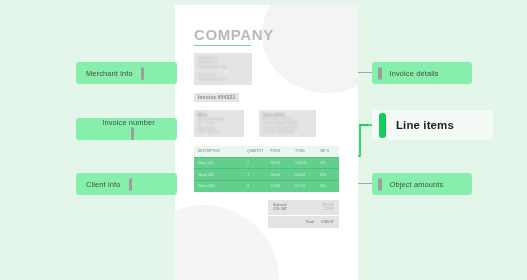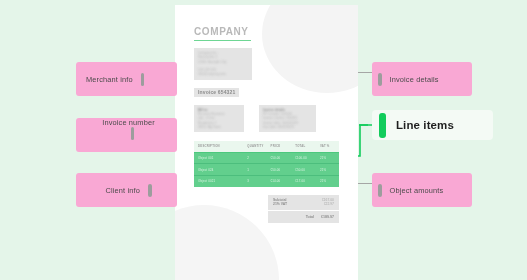--- a/index.html
+++ b/index.html
@@ -21,21 +21,21 @@
     border-radius:50%; background:#f4f4f4;
   }
   .sheet-blob-b{
     position:absolute; left:-46px; bottom:-74px; width:150px; height:150px;
     border-radius:50%; background:#f5f5f5;
   }
   .sheet-inner{ position:relative; z-index:2; padding:22px 19px 0 19px; }
 
   
   .company{
-    font-size:10px; font-weight:700; letter-spacing:.6px;
+    font-size:15px; font-weight:700; letter-spacing:.6px;
     color:#b9b9b9; line-height:1;
   }
   .company-rule{
     width:57px; height:1.6px; background:#6ed694; margin-top:2.5px;
   }
   .ptxt{
     color:#b3b3b3; filter:blur(.85px); line-height:1.42;
     font-size:3.1px; letter-spacing:.05px;
   }
   .ptxt b{ color:#8f8f8f; font-weight:700; }
@@ -85,39 +85,39 @@
   .tot-line .lbl{ font-weight:700; color:#8e8e8e; filter:blur(.5px); }
   .tot-line .val{ color:#a9a9a9; filter:blur(.5px); }
   .tot-bot{ background:#e4e4e4; padding:3.5px 5px 4px 5px; margin-top:1.5px;
             display:flex; justify-content:flex-end; gap:7px; }
   .tot-bot .lbl{ font-size:3.6px; font-weight:700; color:#8e8e8e; filter:blur(.5px); }
   .tot-bot .val{ font-size:3.6px; font-weight:700; color:#8e8e8e; filter:blur(.5px); }
 
   
   .callout{
     position:absolute; display:flex; align-items:center;
-    background:#f9a8d4; border-radius:3px; height:34px;
+    background:#86efac; border-radius:3px; height:22px;
     box-shadow:0 0 0 0 transparent;
   }
   .callout .tab{
     width:3.5px; height:13px; border-radius:2px; background:#9d9d9d;
     flex:0 0 auto;
   }
   .callout .ctext{
     font-size:7.4px; color:#4a4a4a; letter-spacing:.15px; white-space:nowrap;
   }
   .callout.left{ padding:0 6px 0 10px; }
   .callout.left .tab{ order:2; margin-left:8px; }
   .callout.left .ctext{ order:1; }
   .callout.right{ padding:0 10px 0 6px; }
   .callout.right .tab{ margin-right:8px; }
 
   #callout-merchant{ left:76px;  top:62px;  width:101px; }
   #callout-invnum{   left:76px;  top:118px; width:101px;flex-direction:column; }
-  #callout-client{   left:76px;  top:173px; width:101px;justify-content:center; }
+  #callout-client{   left:76px;  top:173px; width:101px; }
   #callout-invdet{   left:372px; top:62px;  width:100px; }
   #callout-totals{   left:372px; top:173px; width:100px; }
 
   #callout-lineitems{
     left:372px; top:110px; width:121px; height:30px;
     background:#f4faf5; border-radius:4px; padding:0 10px 0 7px;
   }
   #callout-lineitems .tab{
     width:7px; height:25px; border-radius:3px; background:#12cc5c;
     margin-right:10px;

